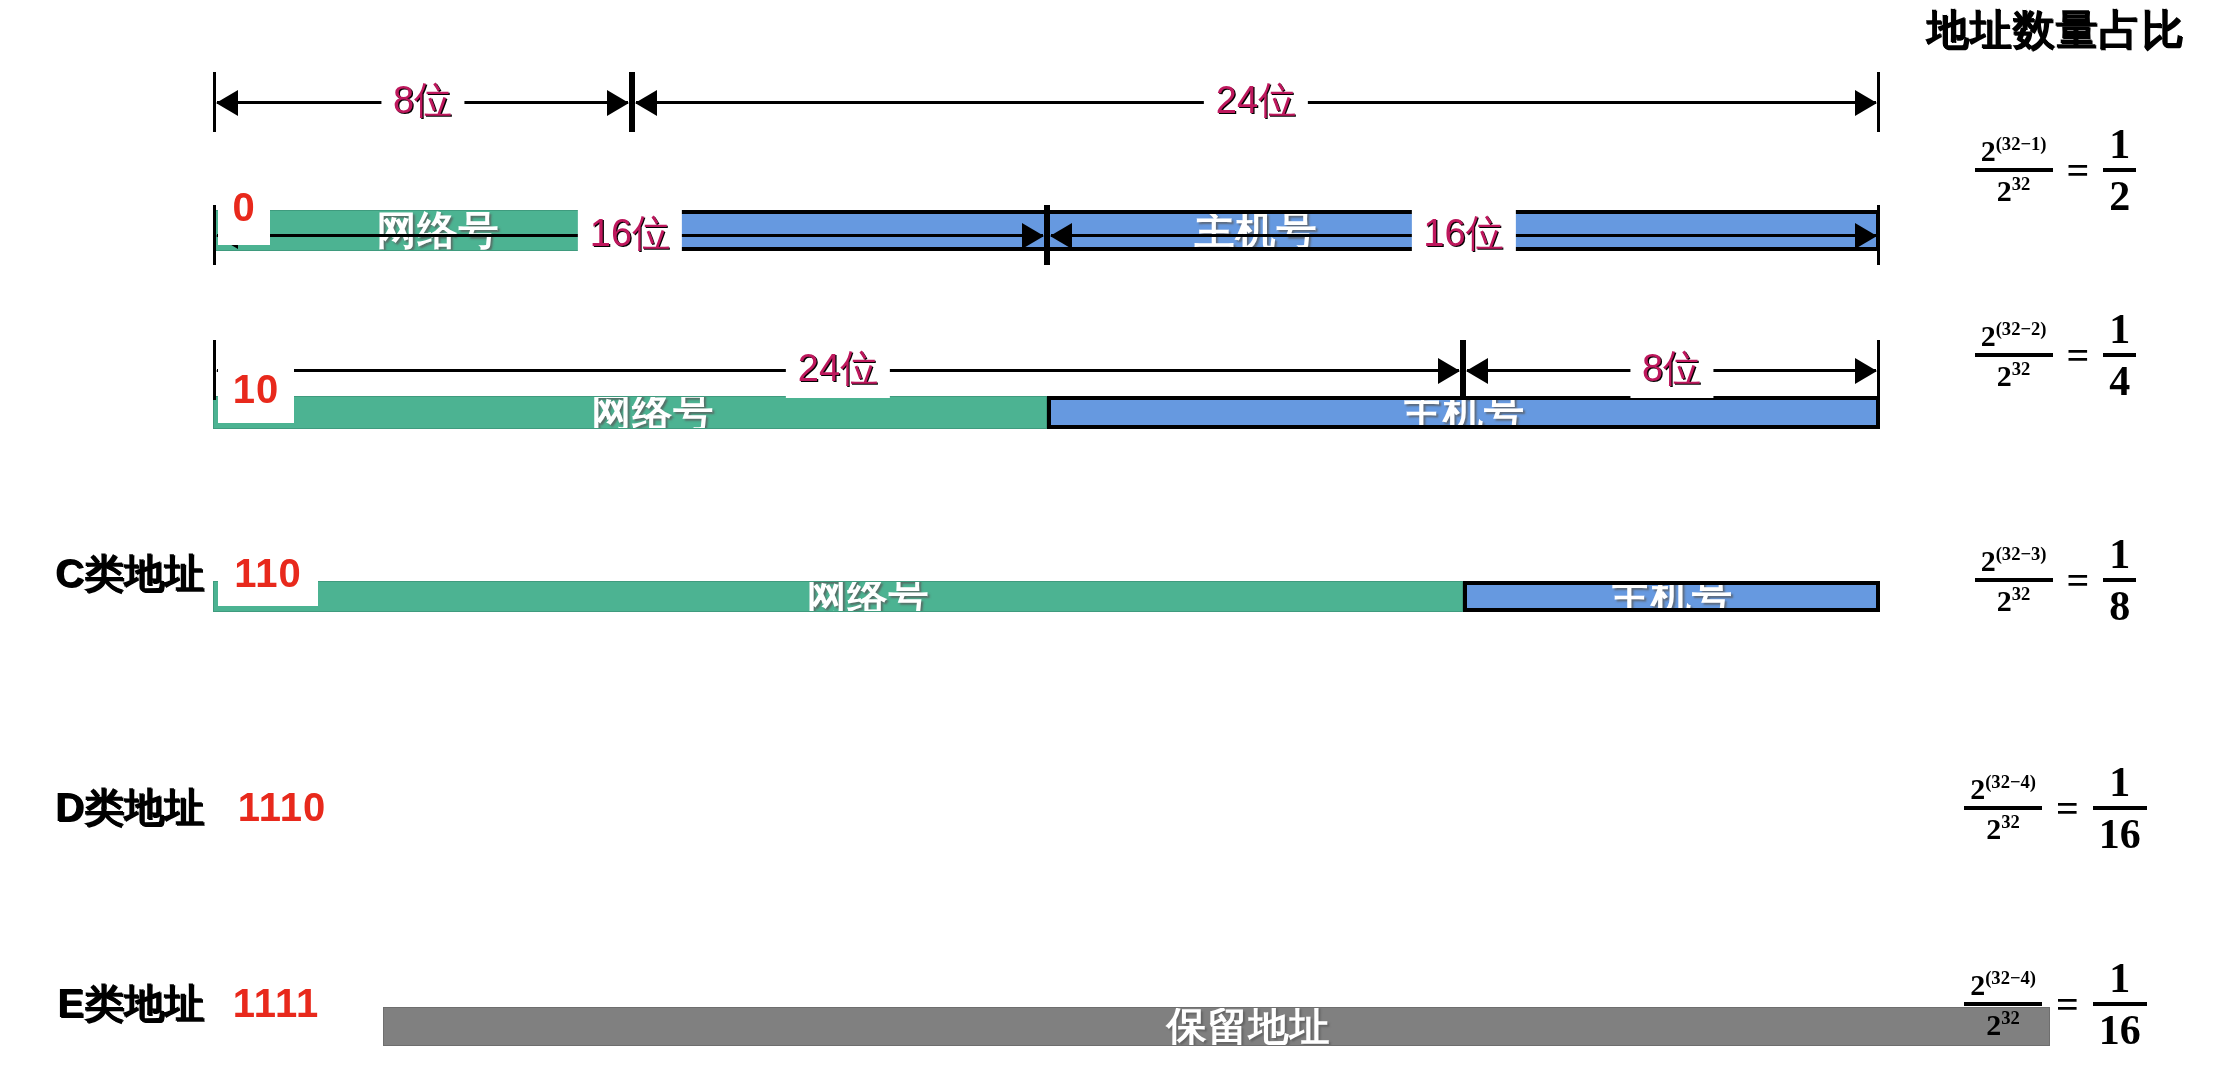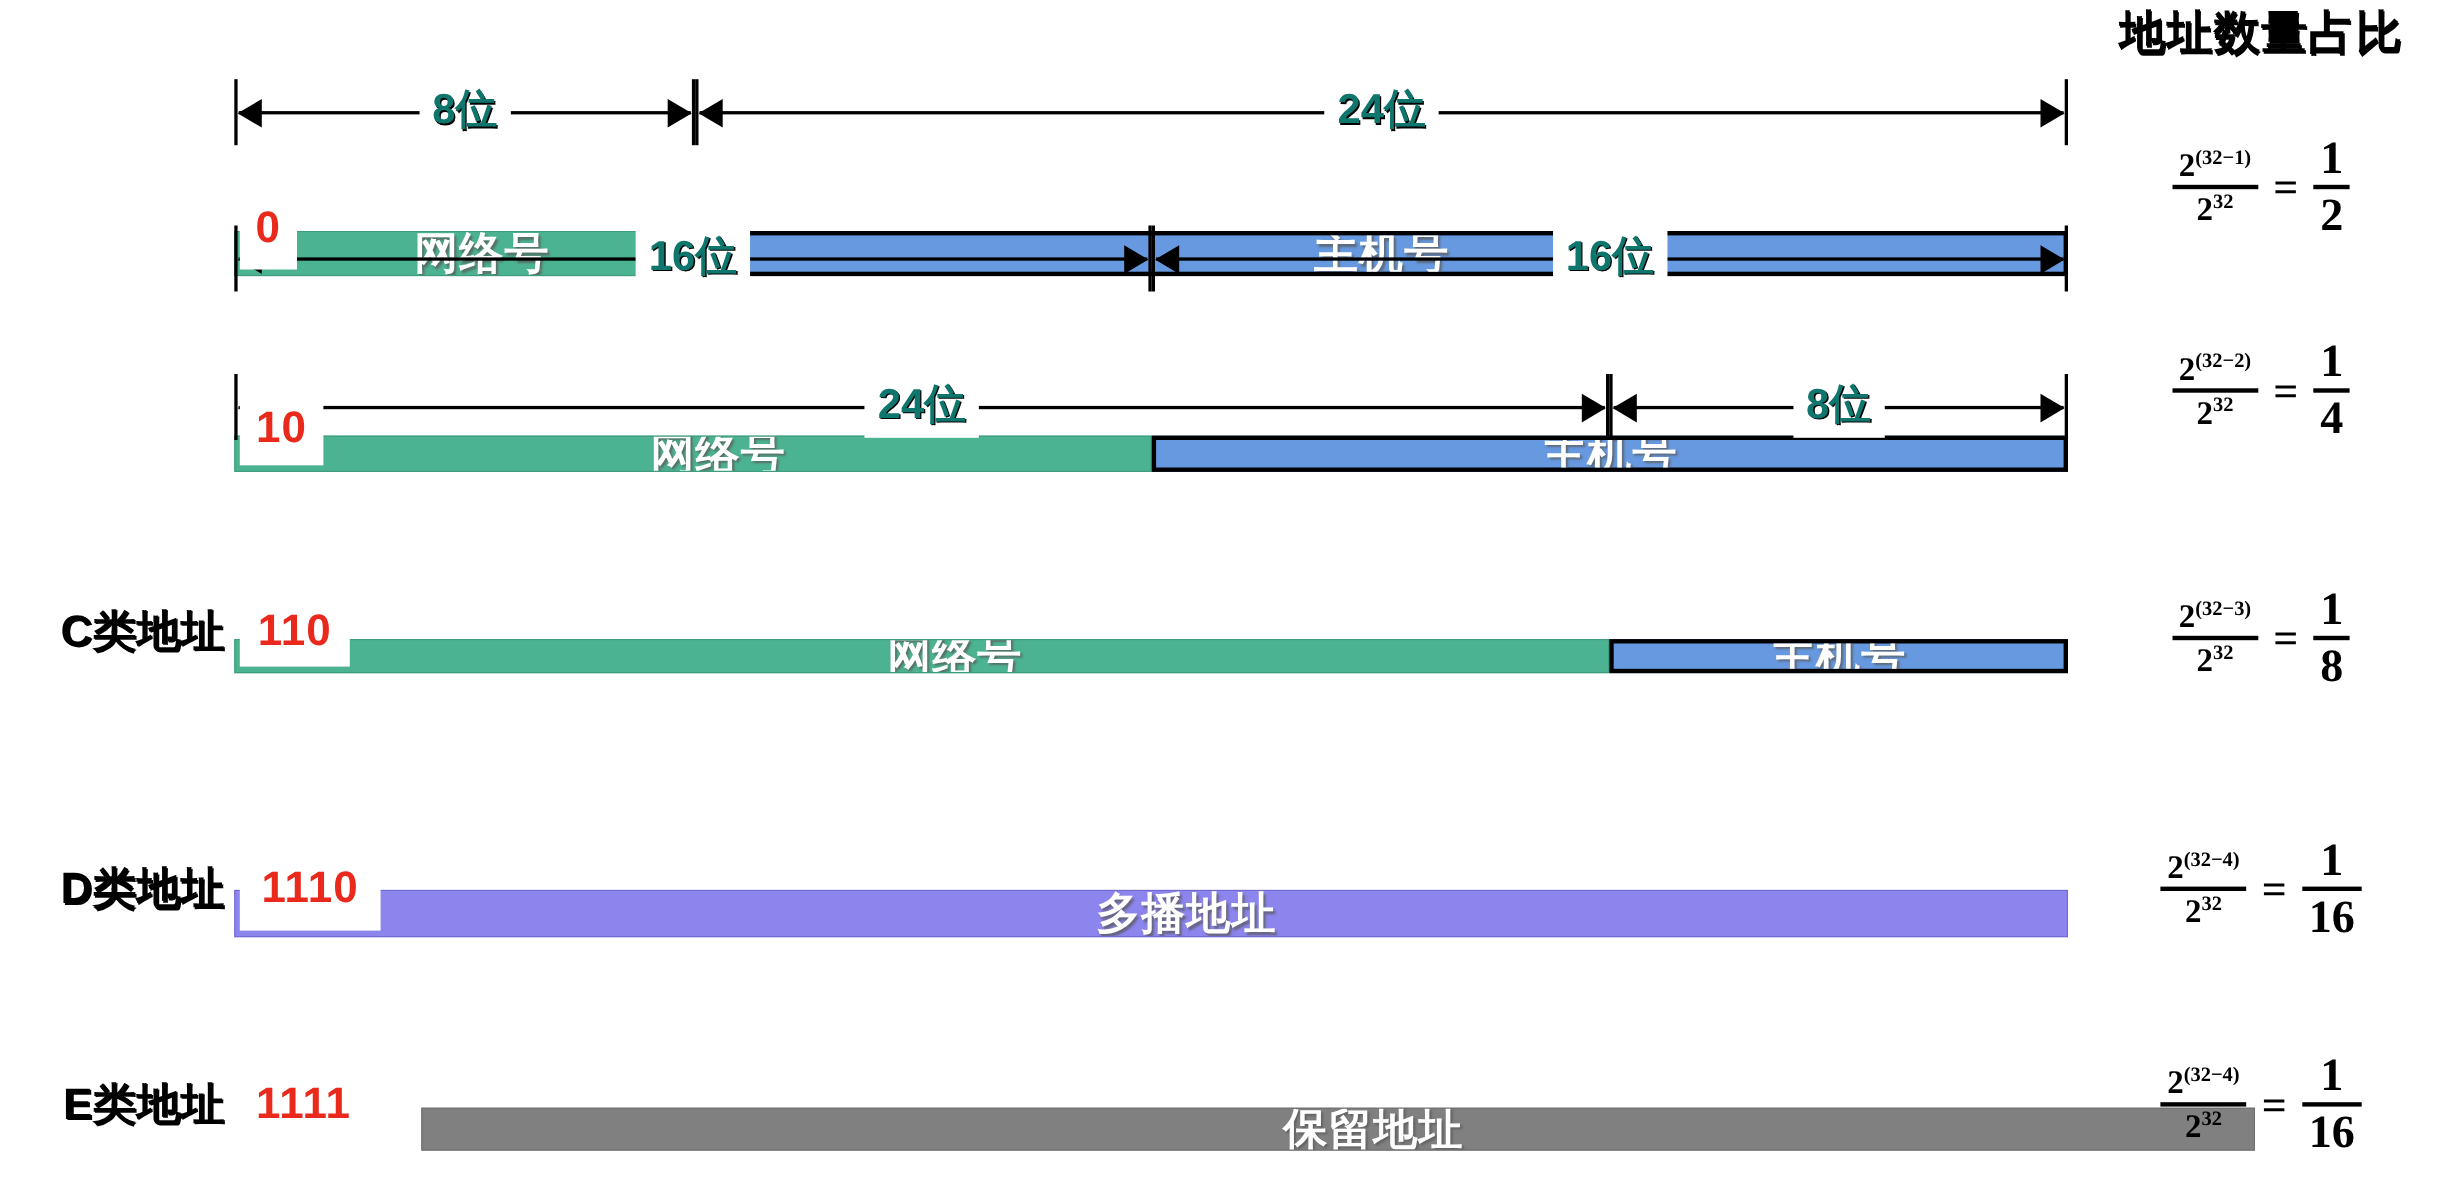--- a/index.html
+++ b/index.html
@@ -72,21 +72,21 @@
   }
   .dim .head{
     position:absolute;top:18px;width:0;height:0;
     border-top:13px solid transparent;
     border-bottom:13px solid transparent;
   }
   .dim .head.l{border-right:22px solid #000;}
   .dim .head.r{border-left:22px solid #000;}
   .dim .dtext{
     position:absolute;top:-2px;
-    font-size:38px;font-weight:bold;color:#0f766e;
+    font-size:38px;font-weight:normal;color:#be185d;
     background:#fff;padding:0 12px;
     text-shadow:1.2px 1.2px 0 #000;
     white-space:nowrap;line-height:60px;
     transform:translateX(-50%);
   }
 
   
   .formula{
     position:absolute;left:1885px;width:341px;
     display:flex;align-items:center;justify-content:center;
@@ -218,25 +218,20 @@
         <div class="den"><span>2</span><sup>32</sup></div>
       </div>
       <span class="eq">=</span>
       <div class="frac right">
         <div class="num">1</div>
         <div class="bar-line"></div>
         <div class="den">8</div>
       </div>
     </div>
     <div class="row-label" style="top: 780px;">D类地址</div>
-    <div class="bar" style="left: 213px; top: 764px; width: 1667px; height: 88px;">
-      <div class="seg seg-purple" style="width: 1667px;">
-        <span class="seg-label" style="margin-left: 64px;">多播地址</span>
-      </div>
-    </div>
     <div class="prefix" style="left: 218px; top: 769px; width: 128px; height: 77px;">1110</div>
     <div class="formula" style="top: 748px; height: 120px;">
       <div class="frac f-big">
         <div class="num"><span>2</span><sup>(32−4)</sup></div>
         <div class="bar-line"></div>
         <div class="den"><span>2</span><sup>32</sup></div>
       </div>
       <span class="eq">=</span>
       <div class="frac right">
         <div class="num">1</div>

